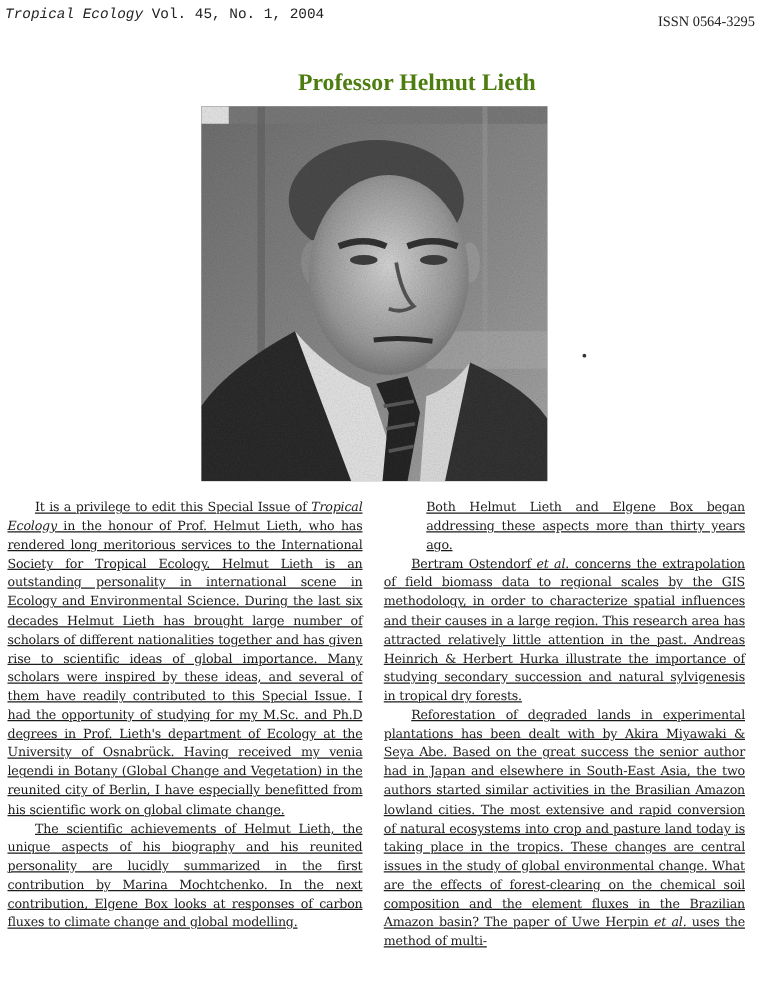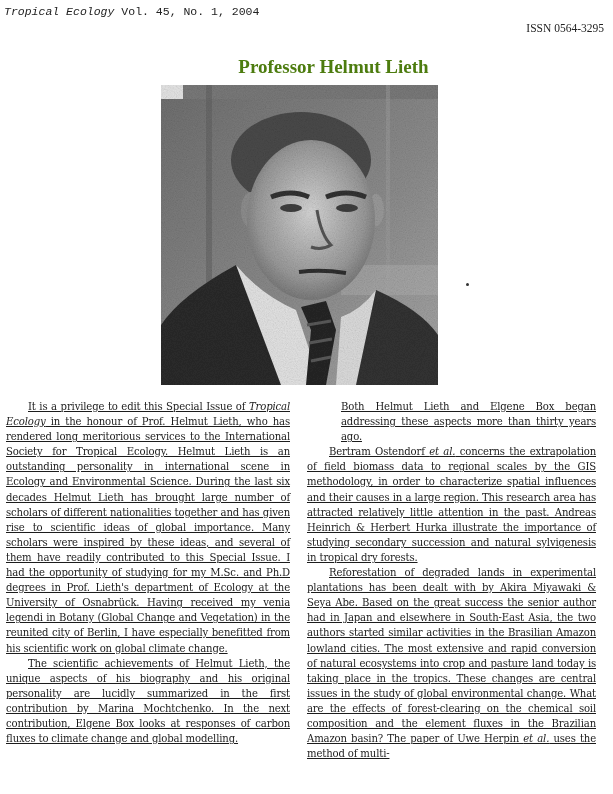--- a/index.html
+++ b/index.html
@@ -7,21 +7,21 @@
     width: 613px; height: 794px; background: #ffffff; position: relative;
     overflow: hidden; color: #1a1a1a;
     font-family: "DejaVu Serif", "Liberation Serif", serif;
   }
   .hdr-left {
     position: absolute; left: 4px; top: 5px;
     font-family: Liberation Mono, monospace; font-size: 11.5px; line-height: 14px; color: #222;
   }
   .hdr-left i { font-style: italic; }
   .hdr-right {
-    position: absolute; right: 9px; top: 22px;
+    position: absolute; right: 9px; top: 12px;
     font-family: "Liberation Serif", serif; font-size: 11.5px; color: #222;
   }
   .title {
     position: absolute; left: 0; width: 613px; top: 56px; text-align: center;
     font-family: "Liberation Serif", serif; font-weight: bold; font-size: 19px; color: #4d7c0f; margin-left: 27px;
   }
   .photo {
     position: absolute; left: 161px; top: 85px; width: 277px; height: 300px;
     overflow: hidden; background: #8a8a8a;
   }
@@ -101,20 +101,20 @@
 
       <path d="M140 222 L165 216 L175 245 L165 300 L145 300 L150 245 Z" fill="#262626"></path>
       <path d="M146 240 L170 236 M148 258 L171 254 M150 276 L170 272" stroke="#5a5a5a" stroke-width="3"></path>
     </g>
   </svg>
 </div>
 <div class="speck"></div>
 
 <div class="col left">
   <p><span>It is a privilege to edit this Special Issue of </span><i>Tropical Ecology</i><span> in the honour of Prof. Helmut Lieth, who has rendered long meritorious services to the International Society for Tropical Ecology. Helmut Lieth is an outstanding personality in international scene in Ecology and Environmental Science. During the last six decades Helmut Lieth has brought large number of scholars of different nationalities together and has given rise to scientific ideas of global importance. Many scholars were inspired by these ideas, and several of them have readily contributed to this Special Issue. I had the opportunity of studying for my M.Sc. and Ph.D degrees in Prof. Lieth's department of Ecology at the University of Osnabrück. Having received my venia legendi in Botany (Global Change and Vegetation) in the reunited city of Berlin, I have especially benefitted from his scientific work on global climate change.</span></p>
-  <p>The scientific achievements of Helmut Lieth, the unique aspects of his biography and his original personality are lucidly summarized in the first contribution by Marina Mochtchenko. In the next contribution, Elgene Box looks at responses of carbon fluxes to climate change and global modelling.</p>
+  <p>The scientific achievements of Helmut Lieth, the unique aspects of his biography and his reunited personality are lucidly summarized in the first contribution by Marina Mochtchenko. In the next contribution, Elgene Box looks at responses of carbon fluxes to climate change and global modelling.</p>
 </div>
 
 <div class="col right">
   <p class="noindent">Both Helmut Lieth and Elgene Box began addressing these aspects more than thirty years ago.</p>
   <p><span>Bertram Ostendorf </span><i>et al.</i><span> concerns the extrapolation of field biomass data to regional scales by the GIS methodology, in order to characterize spatial influences and their causes in a large region. This research area has attracted relatively little attention in the past. Andreas Heinrich &amp; Herbert Hurka illustrate the importance of studying secondary succession and natural sylvigenesis in tropical dry forests.</span></p>
   <p><span>Reforestation of degraded lands in experimental plantations has been dealt with by Akira Miyawaki &amp; Seya Abe. Based on the great success the senior author had in Japan and elsewhere in South-East Asia, the two authors started similar activities in the Brasilian Amazon lowland cities. The most extensive and rapid conversion of natural ecosystems into crop and pasture land today is taking place in the tropics. These changes are central issues in the study of global environmental change. What are the effects of forest-clearing on the chemical soil composition and the element fluxes in the Brazilian Amazon basin? The paper of Uwe Herpin </span><i>et al.</i><span> uses the method of multi-</span></p>
 </div>
 
 </body></html>

